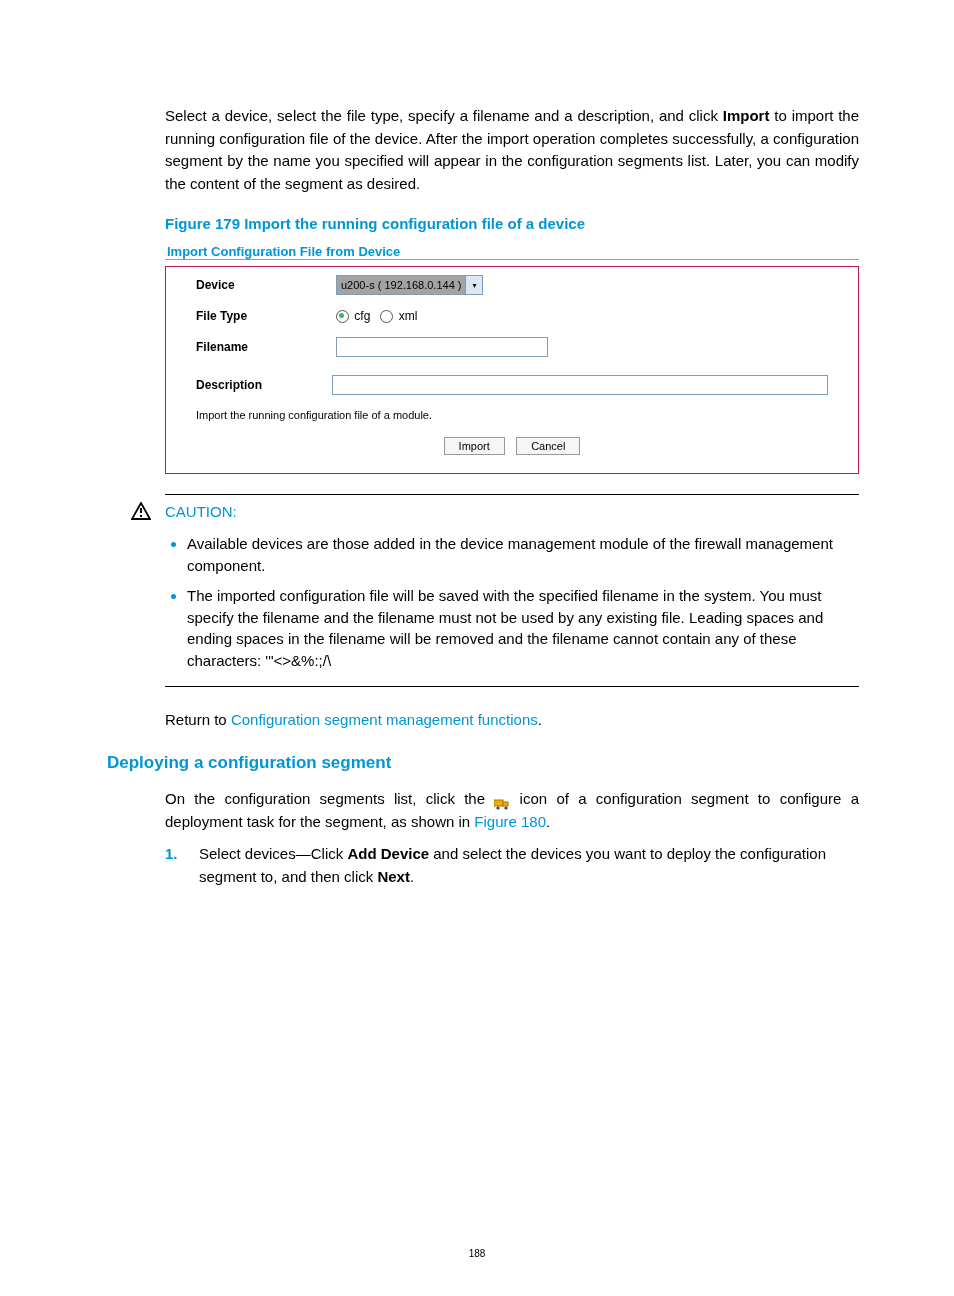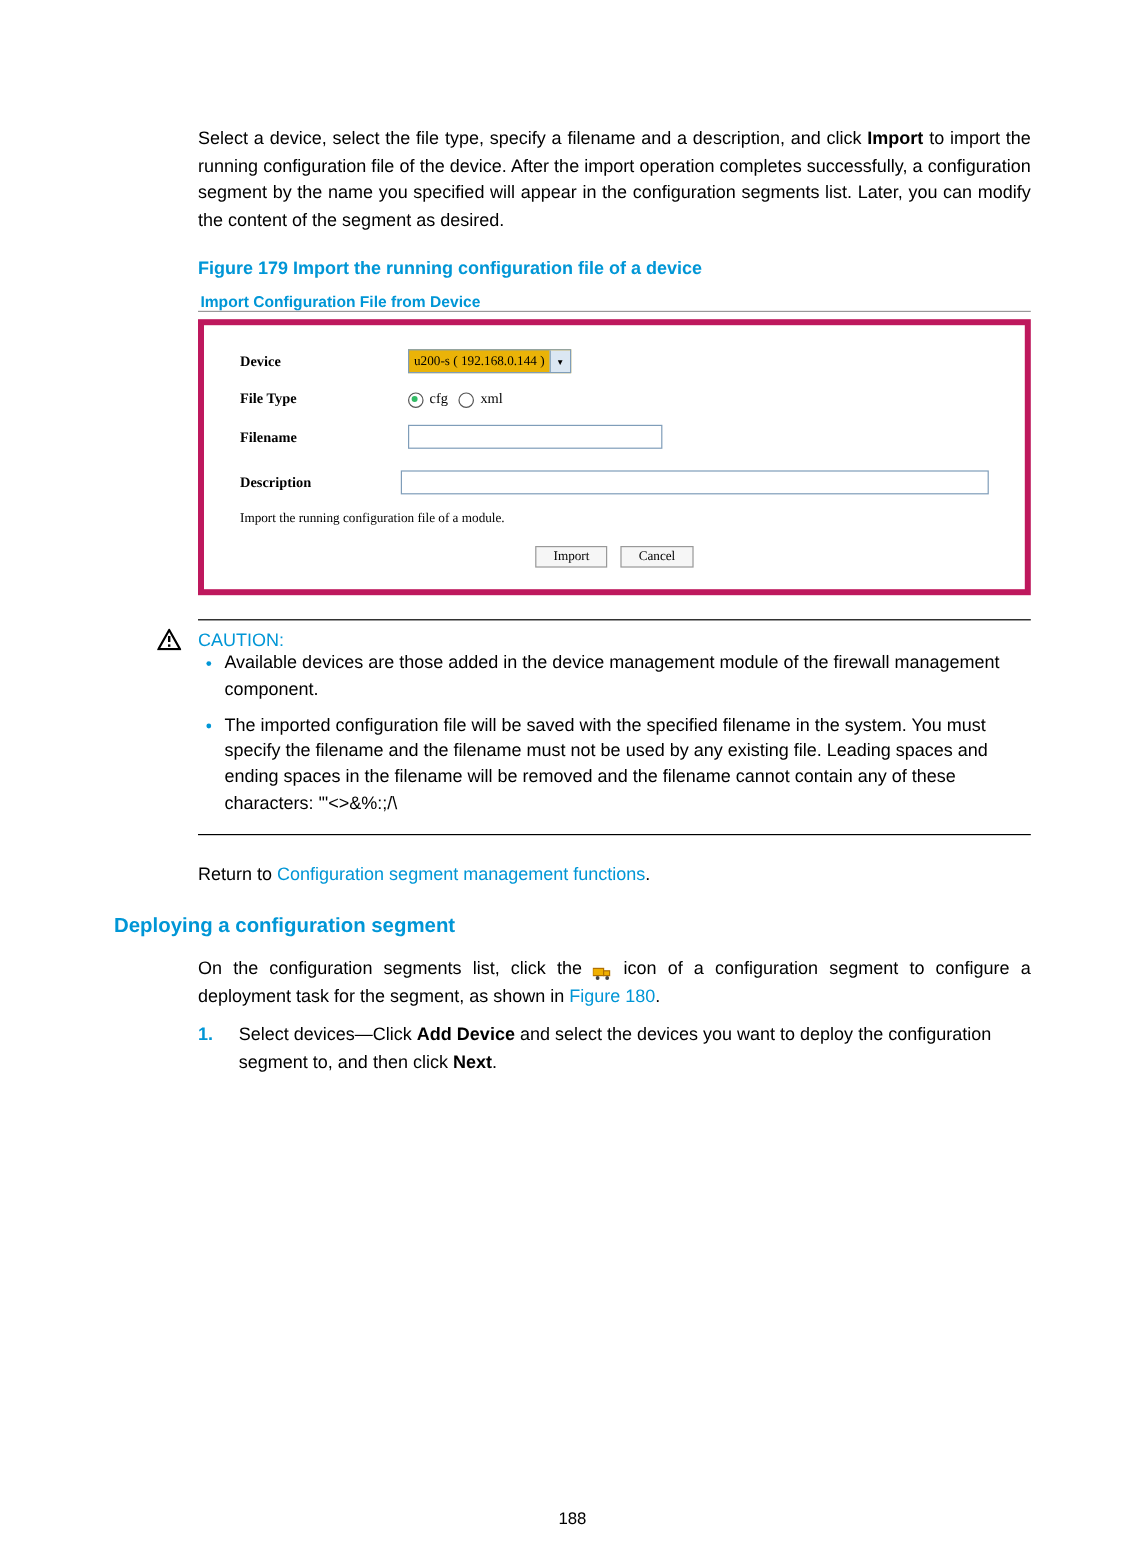--- a/index.html
+++ b/index.html
@@ -31,39 +31,39 @@
     font-size: 13px;
     padding: 6px 2px 0 2px;
     border-bottom: 1px solid #999;
     font-family: Arial, sans-serif;
   }
   .panel-outer {
     border: 0;
     margin-bottom: 20px;
   }
   .panel-box {
-    border: 5px solid #be185d;
-    padding: 20px 30px 20px 30px;
+    border: 1px solid #be185d;
+    padding: 8px 30px 20px 30px;
     font-size: 12px;
-    font-family: Liberation Serif, serif;
+    font-family: Liberation Sans, sans-serif;
     margin-top: 6px;
   }
   .form-row {
     display: flex;
     align-items: center;
     margin-bottom: 14px;
   }
   .form-label {
     width: 140px;
     font-weight: bold;
     font-size: 12px;
   }
   .select-fake {
     border: 1px solid #7f9db9;
-    background: #eab308;
+    background: #a3a3a3;
     font-size: 11px;
     height: 18px;
     display: inline-flex;
     align-items: center;
     padding-left: 4px;
   }
   .select-fake .arrow {
     border-left: 1px solid #7f9db9;
     width: 16px;
     text-align: center;
@@ -110,21 +110,21 @@
   }
   .caution-body {
     flex: 1;
     border-top: 1px solid #000;
     border-bottom: 1px solid #000;
     padding: 6px 0 6px 0;
   }
   .caution-title {
     color: #0096d6;
     font-size: 15px;
-    margin-bottom: 0;
+    margin-bottom: 13px;
     margin-top: 2px;
   }
   .caution-list {
     padding-left: 22px;
     margin: 0;
   }
   .caution-list li {
     color: #000;
     line-height: 1.45;
     margin-bottom: 8px;
@@ -168,21 +168,21 @@
     width: 34px;
   }
   .ol li {
     line-height: 1.5;
     display: flex;
   }
   .ol .body { flex: 1; }
   .pagenum {
     text-align: center;
     margin-top: 360px;
-    font-size: 14px;
+    font-size: 10px;
   }
   .content-indent {
     margin-left: 70px;
   }
   .caution-wrap {
     margin-left: 70px;
     position: relative;
   }
   .caution-wrap .tri {
     position: absolute;
@@ -256,21 +256,21 @@
       </ul>
     </div>
   </div>
 
   <div class="content-indent">
     <p class="return">
       <span>Return to </span><span class="link">Configuration segment management functions</span><span>.</span>
     </p>
   </div>
 
-  <h2 class="section content-indent" style="margin-left:0">Deploying a configuration segment</h2>
+  <h2 class="section content-indent" style="margin-left:12px">Deploying a configuration segment</h2>
 
   <div class="content-indent">
     <p class="deploy-para">
       <span>On the configuration segments list, click the </span><span class="truck-icon"><svg width="16" height="12" viewBox="0 0 16 12">
             <rect x="0" y="2" width="9" height="6" fill="#f0b000" stroke="#b07000"></rect>
             <rect x="9" y="4" width="5" height="4" fill="#f0b000" stroke="#b07000"></rect>
             <circle cx="4" cy="10" r="1.6" fill="#444"></circle>
             <circle cx="12" cy="10" r="1.6" fill="#444"></circle>
           </svg></span><span> icon of a configuration segment to configure a deployment task for the segment, as shown in </span><span class="link">Figure 180</span><span>.</span>
     </p>

